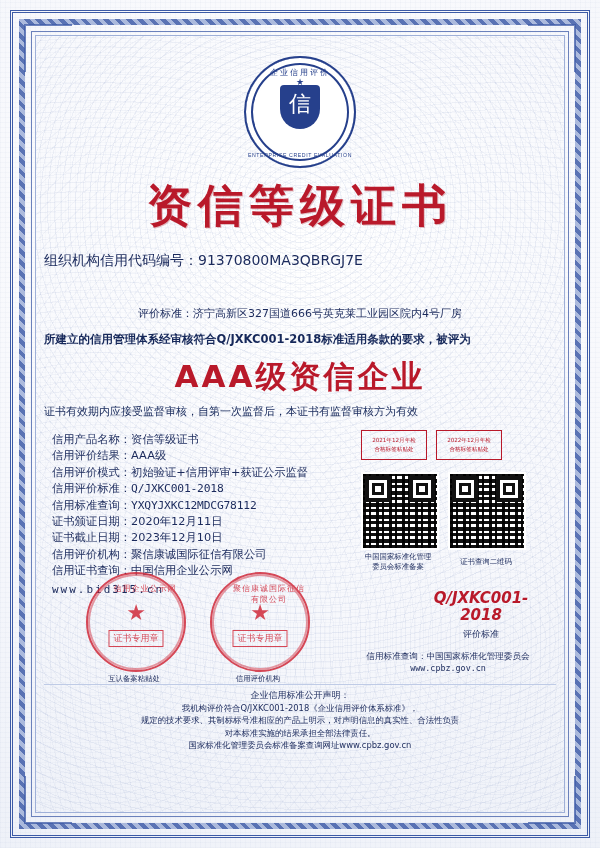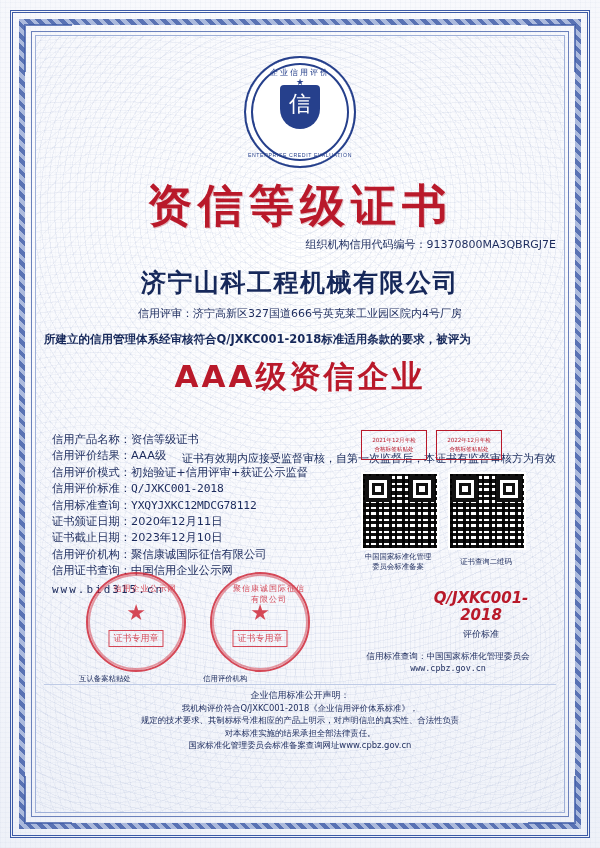--- a/index.html
+++ b/index.html
@@ -132,23 +132,23 @@
     font-size: 45px;
     font-weight: bold;
     letter-spacing: 6px;
     color: #b9192a;
     font-family: "DejaVu Sans", sans-serif;
     text-shadow: 1px 1px 0 rgba(150,10,25,.25);
   }
 
   .reg-no {
     position: absolute;
-    top: 193px; left: 0; right: 0;
-    text-align: right;
-    font-size: 11px;
+    top: 208px; left: 0; right: 0;
+    text-align: left;
+    font-size: 14px;
     color: #1b2a5c;
     font-family: "DejaVu Sans", sans-serif;
   }
   .company {
     position: absolute;
     top: 222px; left: 0; right: 0;
     text-align: center;
     font-size: 25px;
     font-weight: bold;
     letter-spacing: 1.5px;
@@ -177,25 +177,24 @@
     text-align: center;
     font-size: 31px;
     font-weight: bold;
     letter-spacing: 3px;
     color: #b9192a;
     font-family: "DejaVu Sans", sans-serif;
   }
   .validity {
     position: absolute;
     top: 360px; left: 0; right: 0;
-    text-align: right;
+    text-align: left;
     font-size: 11px;
     color: #16285a;
     font-family: "DejaVu Sans", sans-serif;
-    margin-top: 47px;
   }
 
   
   .fields {
     position: absolute;
     top: 388px;
     left: 8px;
     width: 300px;
     font-size: 11.3px;
     color: #1b2a5c;
@@ -301,21 +300,21 @@
     letter-spacing: 1px;
     font-family: "DejaVu Sans", sans-serif;
     margin-left: 18px;
   }
   .seal-1 { left: 42px; top: 528px; }
   .seal-2 { left: 166px; top: 528px; }
   .seal-cap {
     position: absolute;
     font-size: 7.4px;
     color: #1b2a5c;
-    text-align: left;
+    text-align: center;
     width: 110px;
     font-family: "DejaVu Sans", sans-serif;
   }
   .seal-cap-1 { left: 35px; top: 630px; }
   .seal-cap-2 { left: 159px; top: 630px; }
 
   
   .std-code {
     position: absolute;
     left: 372px; top: 546px;
@@ -391,22 +390,21 @@
 
     <div class="emblem">
       <div class="ring-text-top">企业信用评价</div>
       <div class="star">★</div>
       <div class="shield">信</div>
       <div class="ring-text-bottom">ENTERPRISE CREDIT EVALUATION</div>
     </div>
 
     <div class="title">资信等级证书</div>
     <div class="reg-no">组织机构信用代码编号：91370800MA3QBRGJ7E</div>
-    <div class="company">济宁山科工程机械有限公司</div>
-    <div class="address">信用评审：济宁高新区327国道666号英克莱工业园区院内4号厂房</div>
+    <div class="address">评价标准：济宁高新区327国道666号英克莱工业园区院内4号厂房</div>
     <div class="statement">所建立的信用管理体系经审核符合Q/JXKC001-2018标准适用条款的要求，被评为</div>
     <div class="grade">AAA级资信企业</div>
     <div class="validity">证书有效期内应接受监督审核，自第一次监督后，本证书有监督审核方为有效</div>
 
     <div class="fields">
       <div class="field-row">
         <span class="field-label">信用产品名称：</span><span class="field-value">资信等级证书</span>
       </div>
       <div class="field-row">
         <span class="field-label">信用评价结果：</span><span class="field-value">AAA级</span>

